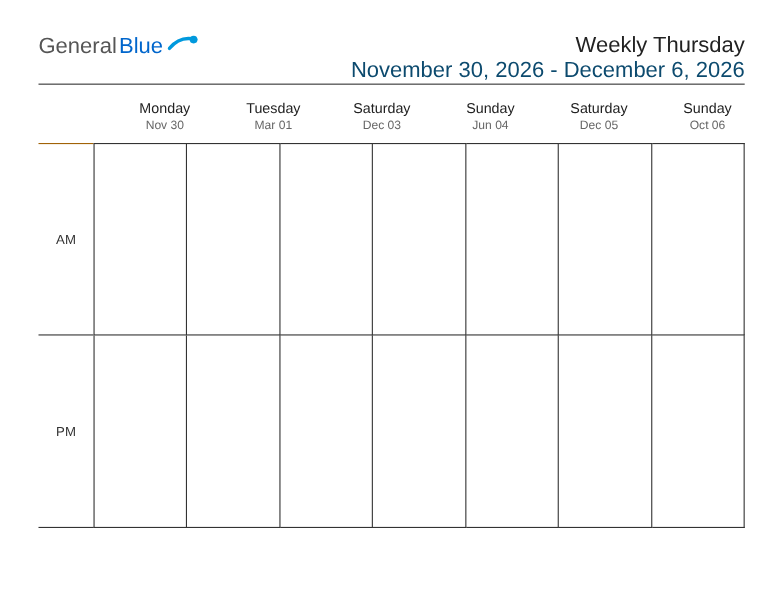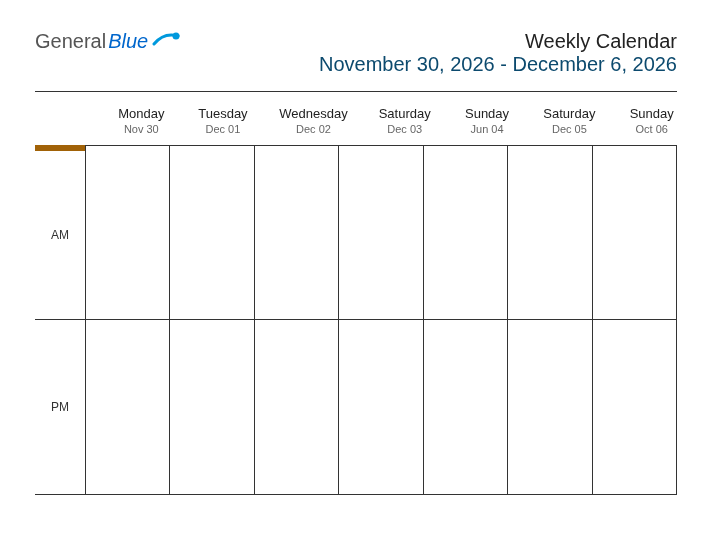--- a/index.html
+++ b/index.html
@@ -11,34 +11,32 @@
       width: 712px;
       height: 550px;
       background: white;
       font-family: Arial, sans-serif;
       padding: 30px 35px;
     }
     .header {
       display: flex;
       justify-content: space-between;
       align-items: flex-start;
-      margin-bottom: 15px;
     }
     .logo {
       display: flex;
       align-items: center;
       font-size: 20px;
       font-weight: 500;
     }
     .logo-general {
       color: #555;
     }
     .logo-blue {
       color: #0066cc;
-      font-style: italic;
       margin-left: 2px;
     }
     .logo-swoosh {
       display: inline-block;
       margin-left: 4px;
     }
     .title-block {
       text-align: right;
     }
     .title {
@@ -88,21 +86,21 @@
       height: 175px;
     }
     .time-label {
       width: 50px;
       flex-shrink: 0;
       display: flex;
       align-items: center;
       justify-content: center;
       font-size: 12px;
       color: #333;
-      border-top: 6px solid #a16207;
+      border-top: 1px solid #a16207;
       border-bottom: 1px solid #333;
     }
     .row:last-child .time-label {
       border-top: none;
     }
     .cell {
       flex: 1;
       border: 1px solid #333;
     }
     .row .cell + .cell {
@@ -120,40 +118,36 @@
     <span class="logo-general">General</span>
     <span class="logo-blue">Blue</span>
     <span class="logo-swoosh">
       <svg width="30" height="18" viewBox="0 0 30 18">
         <path d="M 2 14 Q 12 2, 26 6" stroke="#0099dd" stroke-width="3" fill="none" stroke-linecap="round"></path>
         <circle cx="24" cy="6" r="3.5" fill="#0099dd"></circle>
       </svg>
     </span>
   </div>
   <div class="title-block">
-    <div class="title">Weekly Calendar</div>
+    <div class="title">Weekly Thursday</div>
     <div class="date-range">November 30, 2026 - December 6, 2026</div>
   </div>
 </div>
 
 <hr class="divider">
 
 <div class="day-headers">
   <div class="time-col-header"></div>
   <div class="day-header">
     <div class="day-name">Monday</div>
     <div class="day-date">Nov 30</div>
   </div>
   <div class="day-header">
     <div class="day-name">Tuesday</div>
-    <div class="day-date">Dec 01</div>
-  </div>
-  <div class="day-header">
-    <div class="day-name">Wednesday</div>
-    <div class="day-date">Dec 02</div>
+    <div class="day-date">Mar 01</div>
   </div>
   <div class="day-header">
     <div class="day-name">Saturday</div>
     <div class="day-date">Dec 03</div>
   </div>
   <div class="day-header">
     <div class="day-name">Sunday</div>
     <div class="day-date">Jun 04</div>
   </div>
   <div class="day-header">

